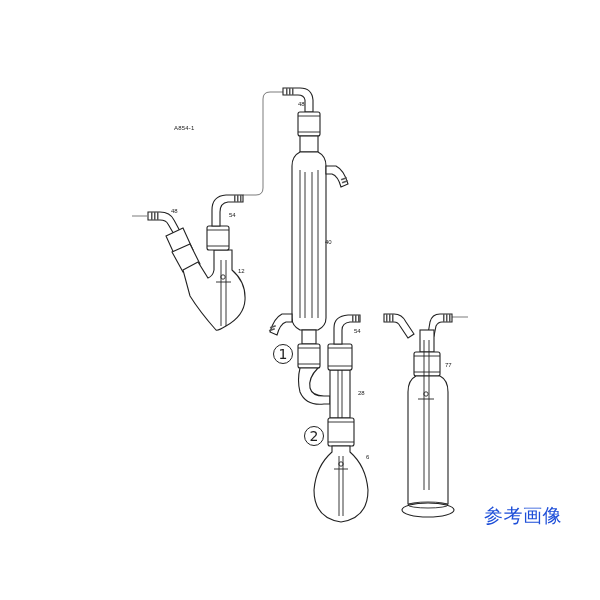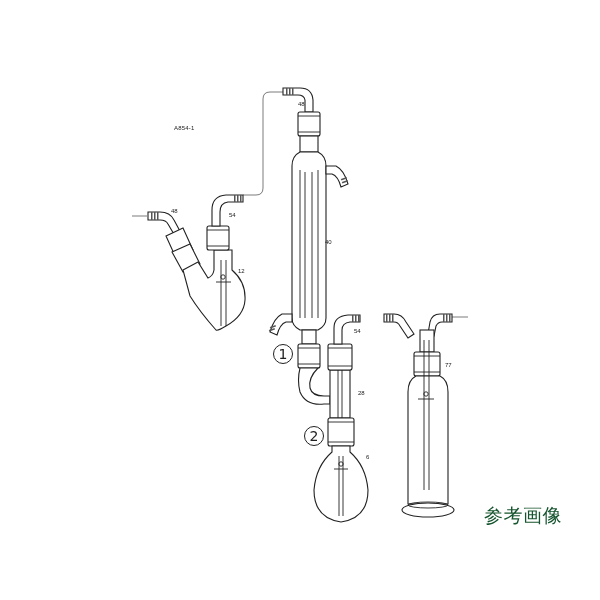--- a/index.html
+++ b/index.html
@@ -1,21 +1,21 @@
 <!DOCTYPE html>
 <html><head>
 <meta charset="utf-8">
 <style>
   html, body { margin: 0; padding: 0; background: #ffffff; }
   body { width: 600px; height: 600px; position: relative; overflow: hidden; font-family: "DejaVu Sans", sans-serif; }
   #canvas { position: absolute; left: 0; top: 0; width: 600px; height: 600px; }
   .lbl { position: absolute; font-family: "Liberation Sans", sans-serif; font-size: 6px; color: #222; line-height: 1; white-space: nowrap; }
   .code { position: absolute; left: 174px; top: 125px; font-family: "Liberation Sans", sans-serif; font-size: 6px; color: #222; letter-spacing: 0.2px; }
   .circ { position: absolute; width: 18px; height: 18px; border: 1.4px solid #222; border-radius: 50%; font-family: "DejaVu Sans", sans-serif; font-size: 14px; line-height: 18px; text-align: center; color: #222; box-sizing: content-box; }
-  .ref { position: absolute; left: 484px; top: 503px; font-family: "DejaVu Sans", sans-serif; font-size: 19px; color: #14532d; letter-spacing: 0.5px; }
+  .ref { position: absolute; left: 484px; top: 503px; font-family: "DejaVu Sans", sans-serif; font-size: 19px; color: #1d4ed8; letter-spacing: 0.5px; }
   svg .g { fill: #fff; stroke: #222; stroke-width: 1.1; }
   svg .t { fill: none; stroke: #222; stroke-width: 0.9; }
   svg .thin { fill: none; stroke: #444; stroke-width: 0.7; }
   svg .band { fill: #555; stroke: none; }
 </style>
 </head>
 <body>
 
 <div id="canvas">
   <svg width="600" height="600" viewBox="0 0 600 600">

